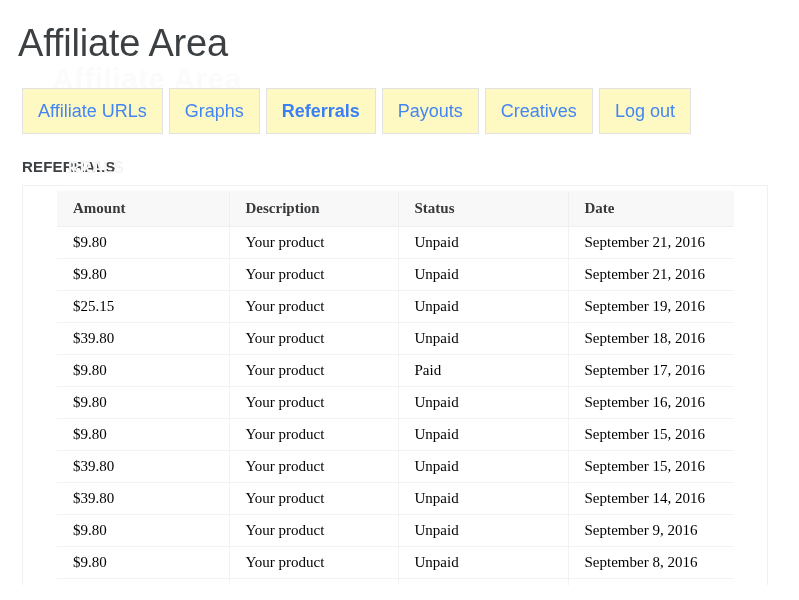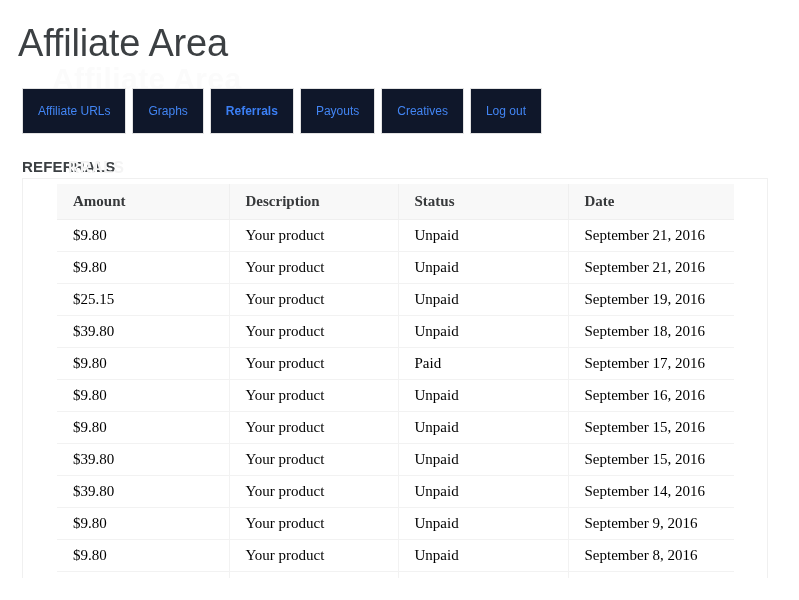--- a/index.html
+++ b/index.html
@@ -47,23 +47,23 @@
   
   .tabs {
     position: absolute;
     left: 22px;
     top: 88px;
     display: flex;
     gap: 6px;
   }
   .tab {
     border: 1px solid #e2e2e2;
-    background: #0f172a;
+    background: #fef9c3;
     color: #4285f4;
-    font-size: 12px;
+    font-size: 18px;
     line-height: 16px;
     padding: 12px 15px 13px 15px;
     box-sizing: border-box;
     height: 46px;
     display: flex;
     align-items: center;
     justify-content: center;
     white-space: nowrap;
     cursor: pointer;
     font-family: "Liberation Sans", sans-serif;
@@ -100,21 +100,21 @@
     color: #f4f4f4;
     letter-spacing: 0.2px;
     white-space: nowrap;
     line-height: 20px;
   }
 
   
   .table-panel {
     position: absolute;
     left: 22px;
-    top: 178px;
+    top: 185px;
     width: 746px;
     height: 400px;
     border: 1px solid #f0f0f0;
     border-bottom: none;
     box-sizing: border-box;
     background: #ffffff;
     overflow: hidden;
   }
   table.referrals {
     position: absolute;

